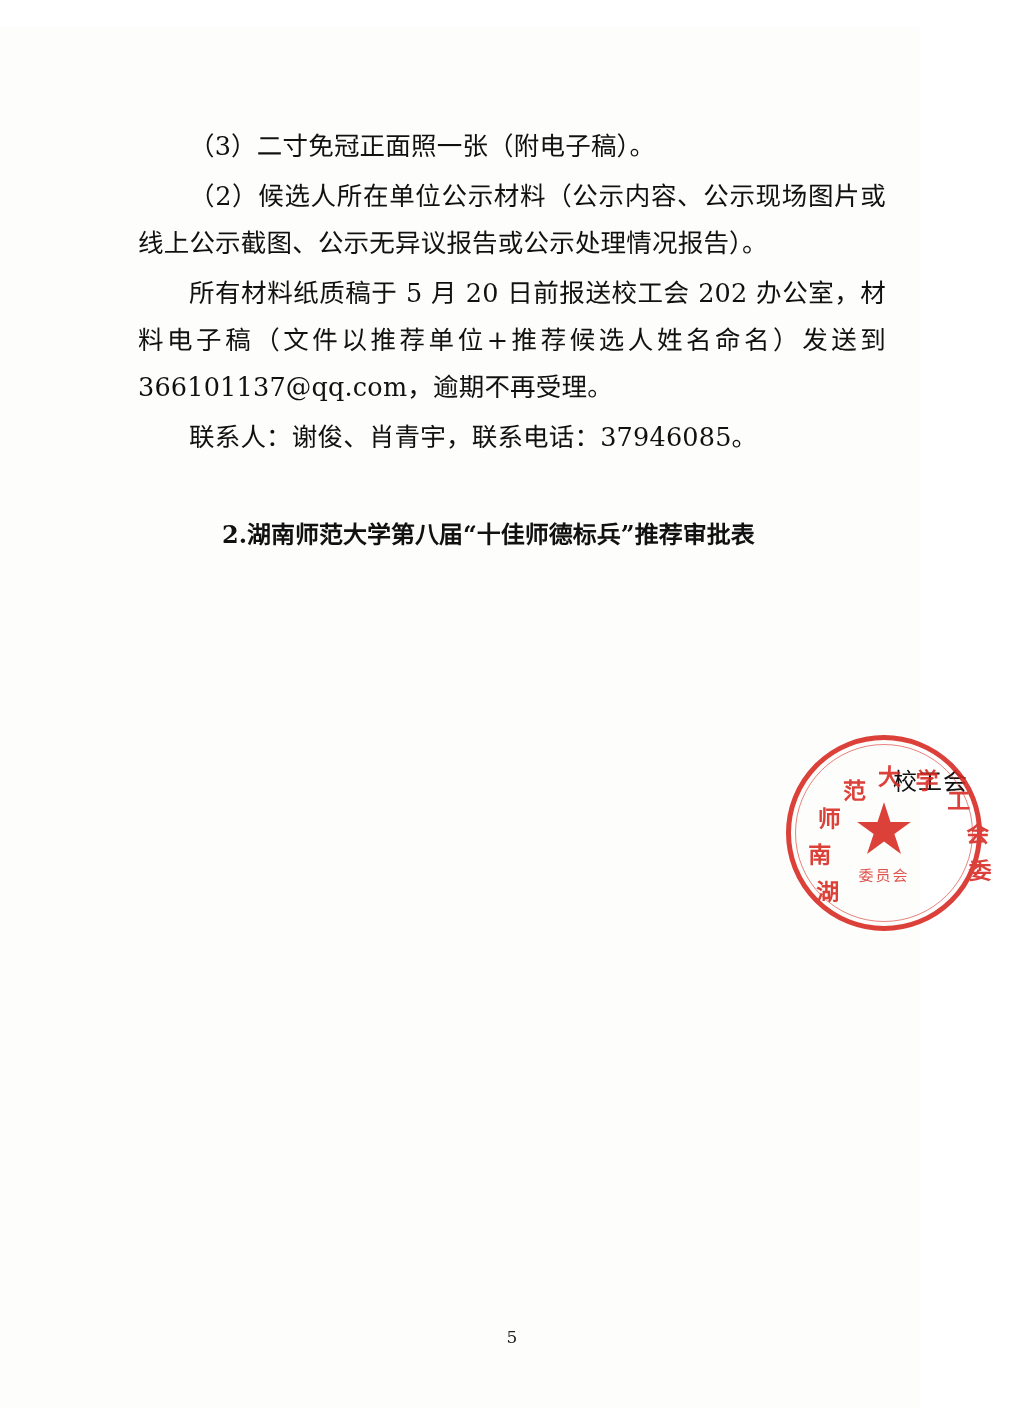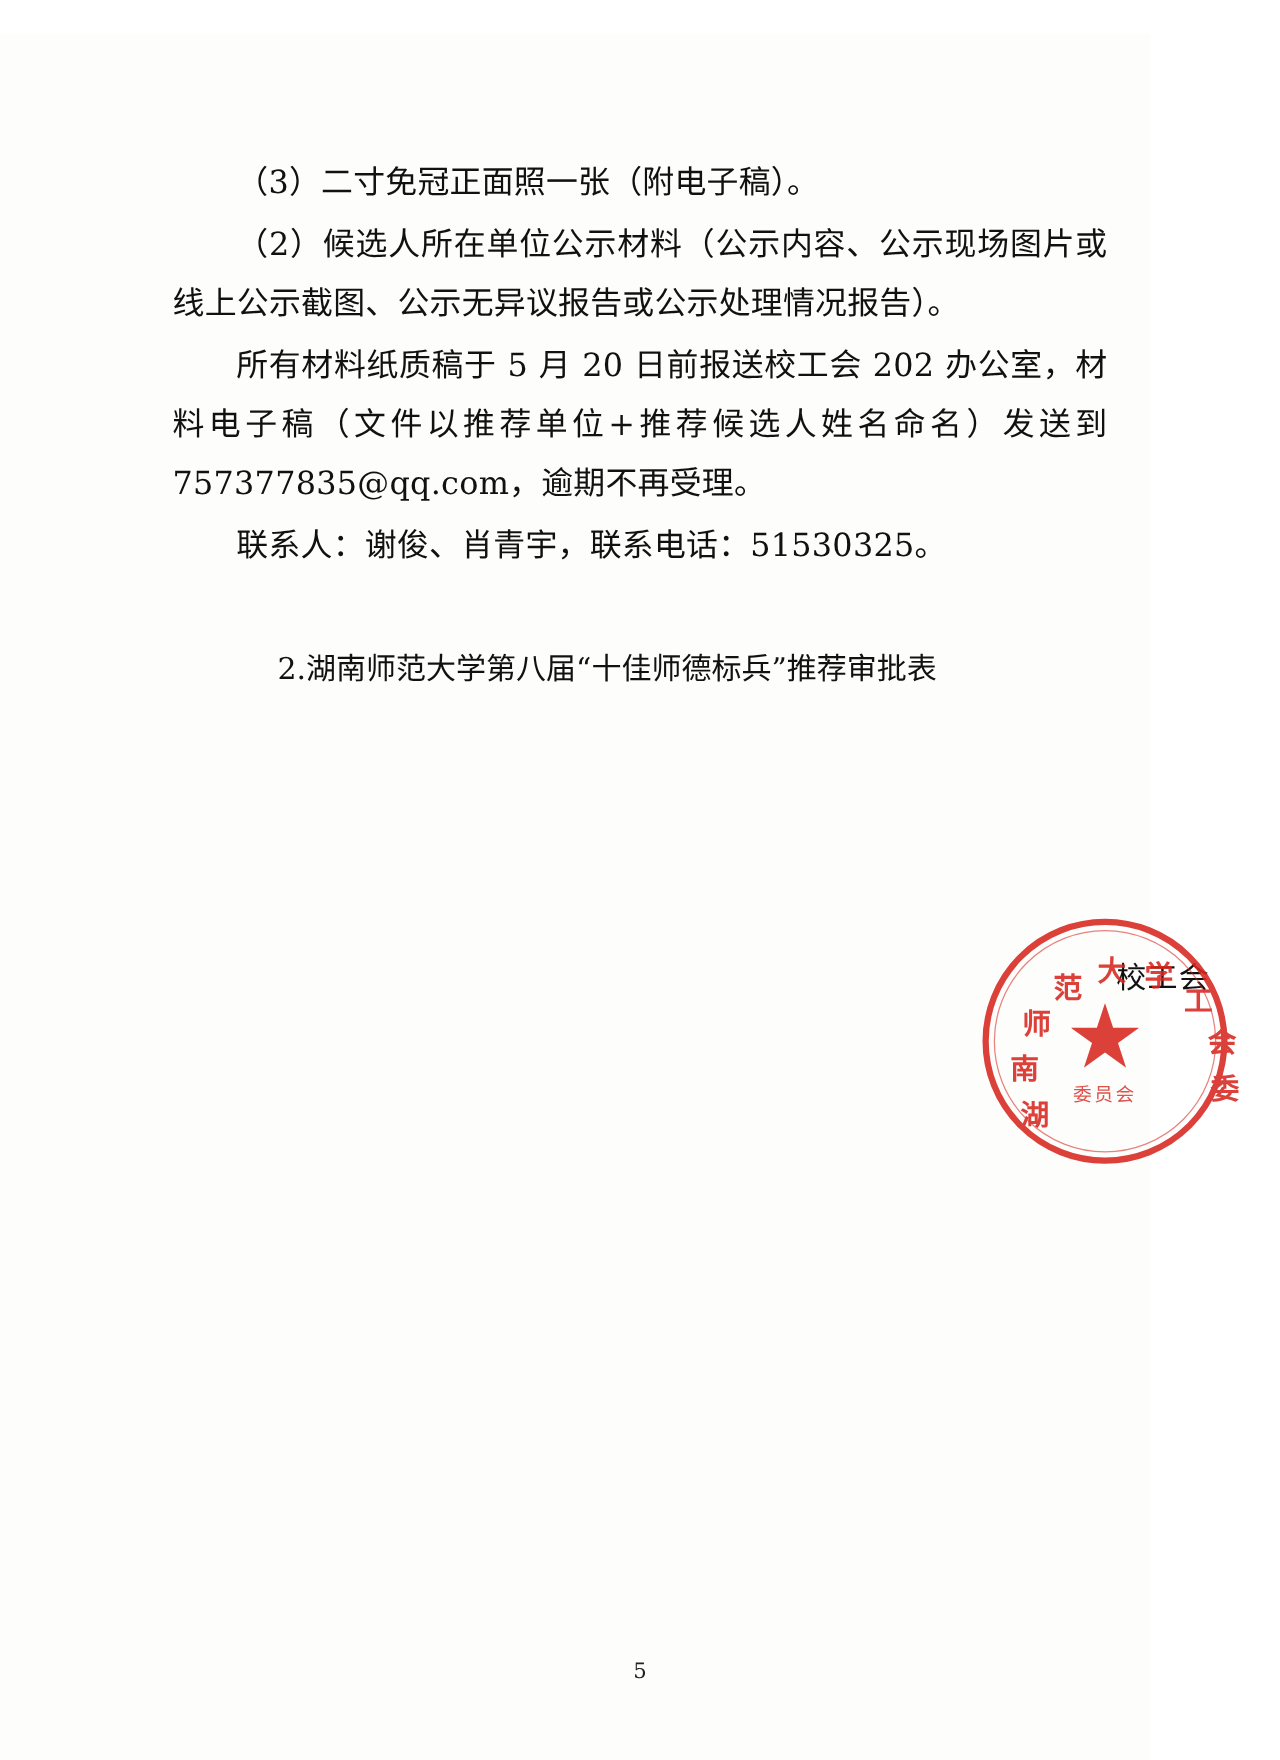--- a/index.html
+++ b/index.html
@@ -46,20 +46,21 @@
   .block-gap-l { margin-top: 52px; }
 
   .attach-line {
     font-size: 24px;
     line-height: 44px;
     color: #111111;
     white-space: nowrap;
   }
   .attach-line.second {
     padding-left: 84px;
+    font-weight: bold;
   }
 
   .sign-area {
     position: absolute;
     left: 560px;
     top: 590px;
     width: 330px;
     height: 230px;
   }
   .sign-name {
@@ -162,23 +163,23 @@
 <body>
 
 <div class="page">
 
   <div class="content">
 
     <p class="para indent">（3）二寸免冠正面照一张（附电子稿）。</p>
 
     <p class="para indent block-gap-s">（2）候选人所在单位公示材料（公示内容、公示现场图片或线上公示截图、公示无异议报告或公示处理情况报告）。</p>
 
-    <p class="para indent block-gap-s">所有材料纸质稿于 5 月 20 日前报送校工会 202 办公室，材料电子稿（文件以推荐单位+推荐候选人姓名命名）发送到 757377835@qq.com，逾期不再受理。</p>
-
-    <p class="para indent block-gap-s">联系人：谢俊、肖青宇，联系电话：51530325。</p>
+    <p class="para indent block-gap-s">所有材料纸质稿于 5 月 20 日前报送校工会 202 办公室，材料电子稿（文件以推荐单位+推荐候选人姓名命名）发送到 366101137@qq.com，逾期不再受理。</p>
+
+    <p class="para indent block-gap-s">联系人：谢俊、肖青宇，联系电话：37946085。</p>
 
     <div class="block-gap-l">
       <div class="attach-line second">2.湖南师范大学第八届“十佳师德标兵”推荐审批表</div>
     </div>
 
     <div class="sign-area">
       <div class="sign-name">校工会</div>
 
       <div class="stamp">
         <div class="inner-ring"></div>

